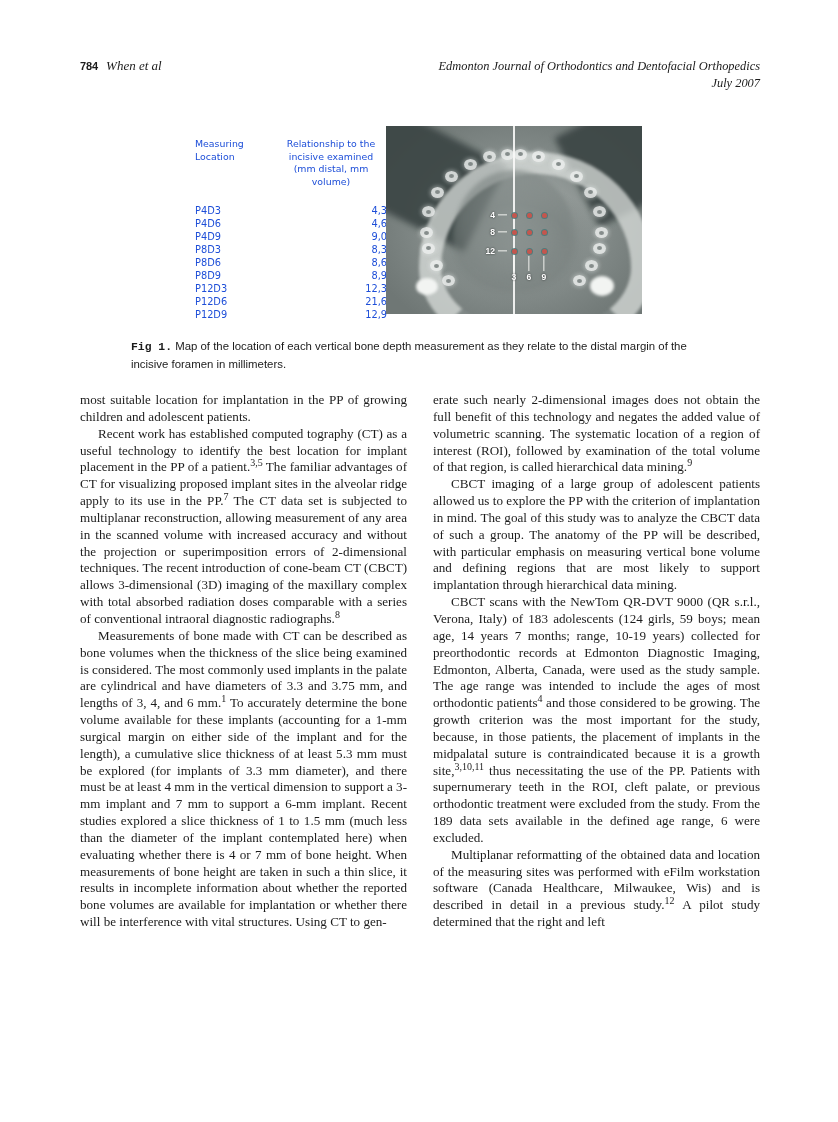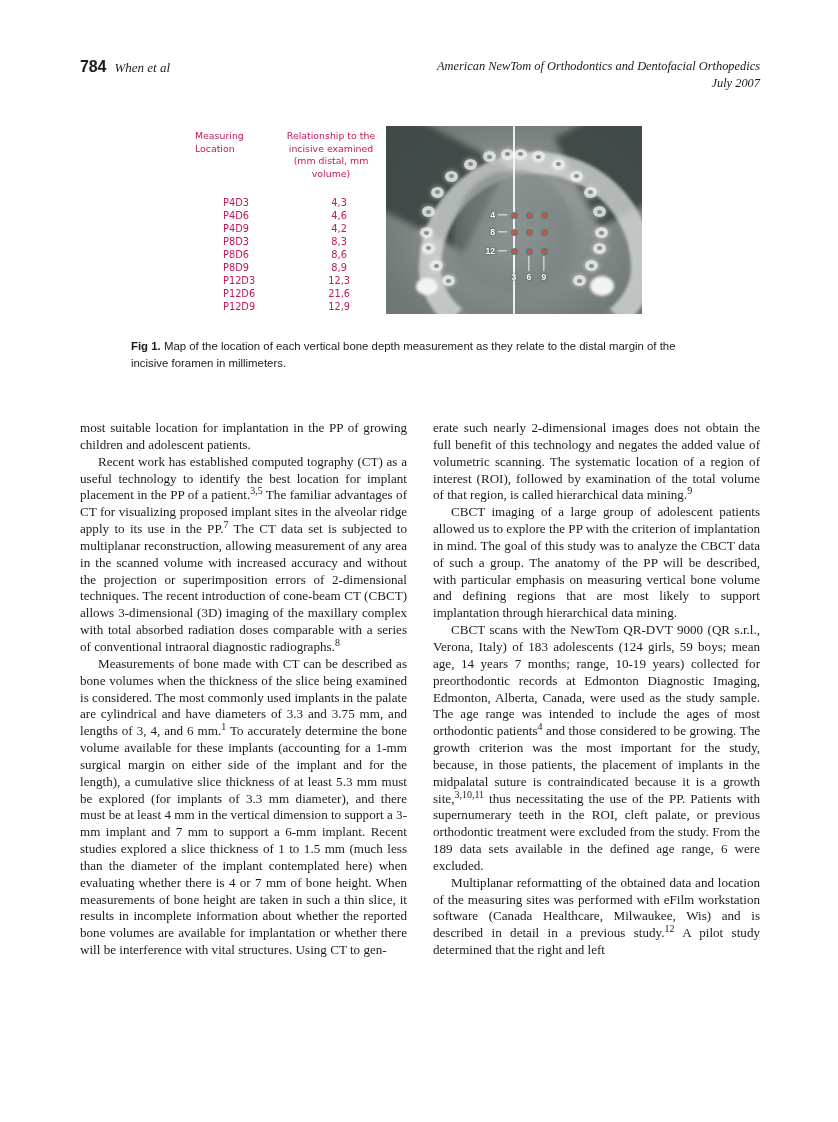--- a/index.html
+++ b/index.html
@@ -34,21 +34,21 @@
   .runhead-left {
     position: absolute;
     left: 0;
     top: 0;
     font-size: 12.5px;
     white-space: nowrap;
   }
   .runhead-left .folio {
     font-family: "Liberation Sans", sans-serif;
     font-weight: bold;
-    font-size: 16px;
+    font-size: 11px;
     letter-spacing: -0.1px;
   }
   .runhead-left .authors {
     font-style: italic;
     font-size: 13px;
     padding-left: 8px;
   }
   .runhead-right {
     position: absolute;
     right: 0;
@@ -69,24 +69,24 @@
   }
   .figure-row {
     position: relative;
     height: 190px;
   }
 
   
   .fig-table {
     position: absolute;
     left: 115px;
-    top: 4px;
+    top: 12px;
     width: 192px;
     font-family: "DejaVu Sans", "Liberation Sans", sans-serif;
-    color: #be185d;
+    color: #1d4ed8;
   }
   .fig-table .thead {
     display: flex;
     font-size: 9.4px;
     line-height: 12.6px;
   }
   .fig-table .th-left {
     width: 80px;
     text-align: left;
   }
@@ -98,25 +98,24 @@
     margin-top: 17px;
   }
   .fig-table .trow {
     display: flex;
     font-size: 9.8px;
     line-height: 12.9px;
   }
   .fig-table .td-left {
     width: 80px;
     text-align: left;
-    margin-left: 28px;
   }
   .fig-table .td-right {
     width: 112px;
-    text-align: center;
+    text-align: right;
   }
 
   
   .ct-panel {
     position: absolute;
     left: 306px;
     top: 0;
     width: 256px;
     height: 188px;
     overflow: hidden;
@@ -252,27 +251,28 @@
     top: 338px;
     width: 578px;
     font-family: "Liberation Sans", "DejaVu Sans", sans-serif;
     font-size: 11.4px;
     line-height: 16.6px;
     color: #1b1b1b;
     text-align: left;
   }
   .fig-caption .fig-label {
     font-weight: bold;
+    font-family: Liberation Mono, monospace;
   }
 
   
   .columns {
     position: absolute;
     left: 80px;
-    top: 420px;
+    top: 392px;
     width: 680px;
     height: 660px;
   }
   .col {
     position: absolute;
     top: 0;
     width: 327px;
     font-size: 13.1px;
     line-height: 16.85px;
     text-align: justify;
@@ -305,21 +305,21 @@
 </head>
 <body>
 
 <div class="page">
 
   <div class="runhead">
     <div class="runhead-left">
       <span class="folio">784</span><span class="authors">When et al</span>
     </div>
     <div class="runhead-right">
-      <div>American NewTom of Orthodontics and Dentofacial Orthopedics</div>
+      <div>Edmonton Journal of Orthodontics and Dentofacial Orthopedics</div>
       <div>July 2007</div>
     </div>
   </div>
 
   <div class="figure-block">
     <div class="figure-row">
 
       <div class="fig-table">
         <div class="thead">
           <div class="th-left">
@@ -336,21 +336,21 @@
             <div class="trow">
               <div class="td-left">P4D3</div>
               <div class="td-right">4,3</div>
             </div>
             <div class="trow">
               <div class="td-left">P4D6</div>
               <div class="td-right">4,6</div>
             </div>
             <div class="trow">
               <div class="td-left">P4D9</div>
-              <div class="td-right">4,2</div>
+              <div class="td-right">9,0</div>
             </div>
             <div class="trow">
               <div class="td-left">P8D3</div>
               <div class="td-right">8,3</div>
             </div>
             <div class="trow">
               <div class="td-left">P8D6</div>
               <div class="td-right">8,6</div>
             </div>
             <div class="trow">

